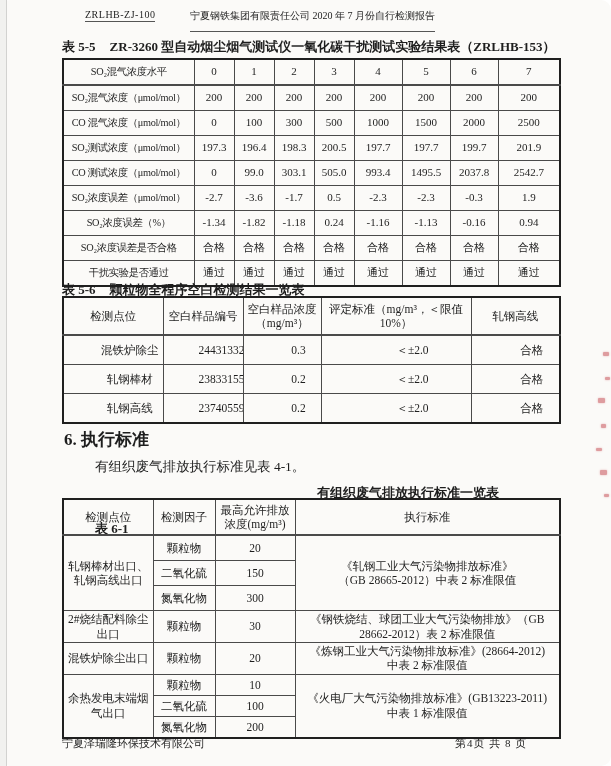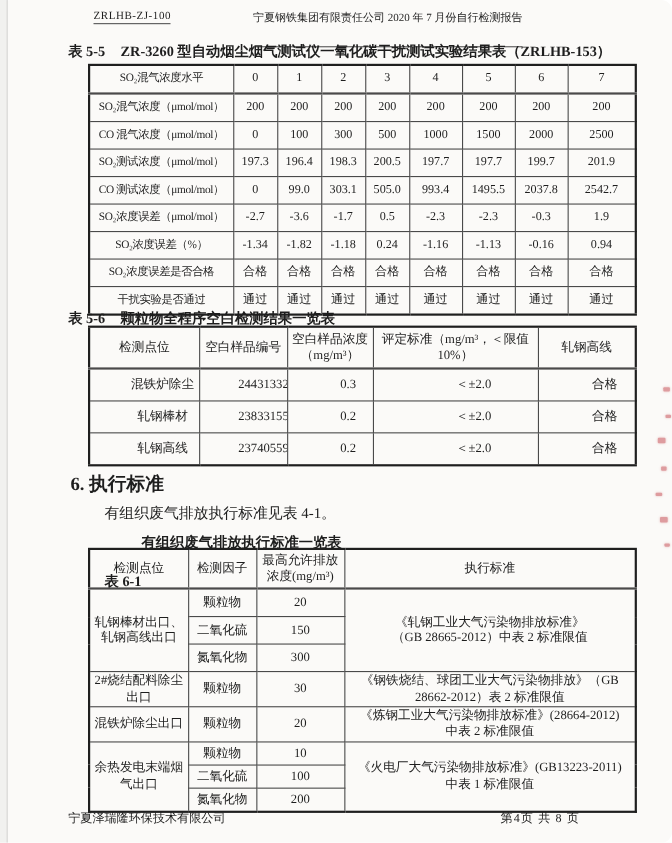--- a/index.html
+++ b/index.html
@@ -27,30 +27,30 @@
 
   
   .pg-header { position:absolute; top:9px; left:0; width:100%; font-size:10px; }
   .doc-code {
     position:absolute; left:85px; top:0;
     border-bottom:1px solid #555; padding-bottom:1px;
     letter-spacing:0.5px;
   }
   .doc-title {
     position:absolute; left:190px; top:0;
-    border-bottom:1px solid #555; padding-bottom:19px;margin-left:40px;
+    border-bottom:1px solid #555; padding-bottom:8px;
   }
 
   
   .caption { position:absolute; font-weight:bold; font-size:13px; white-space:nowrap; }
   .cap-55 { top:38px; left:62px; }
   .cap-56 { top:281px; left:62px; width:497px; text-align:left; }
   .cap-61 { top:484px; left:62px; width:497px; display:flex; }
   .cap-61 .cap-label { margin-left:33px;margin-top:36px; }
-  .cap-61 .cap-title { flex:1; text-align:left; padding-right:60px; }
+  .cap-61 .cap-title { flex:1; text-align:right; padding-right:60px; }
   .cap-gap { display:inline-block; width:14px; }
 
   
   table {
     position:absolute; left:62px;
     border-collapse:collapse; table-layout:fixed;
     width:497px;
     background:transparent;
   }
   td {
@@ -67,21 +67,21 @@
   .t56 td { font-size:11.5px; }
   .t56 tr.headrow td { height:34px; border-bottom-width:2px; }
   .t56 tr.datarow td { height:26px;padding-left:35px; }
   .t61 { top:498px; }
   .t61 td { font-size:11.5px; }
   .t61 tr.headrow td { height:32px; border-bottom-width:2px; }
   .t61 td.h24 { height:22px; }
   .t61 td.h31 { height:29px; }
   .t61 td.h29 { height:27px; }
   .t61 td.h20 { height:18px; }
-  table { border:2px solid #1f1f1f;margin-left:18px; }
+  table { border:2px solid #1f1f1f; }
   .t55 tr:first-child td, .t56 tr:first-child td, .t61 tr:first-child td { border-top:2px solid #1f1f1f; }
   .t55 tr:last-child td, .t56 tr:last-child td, .t61 tr:last-child td { border-bottom:2px solid #1f1f1f; }
   .pre { white-space:pre-line; }
 
   
   .sec-heading { position:absolute; left:64px; top:428px; font-weight:bold; font-size:17px; }
   .sec-para { position:absolute; left:95px; top:458px; font-size:13.5px; }
 
   
   .pg-footer { position:absolute; top:736px; left:0; width:100%; font-size:11px; }

